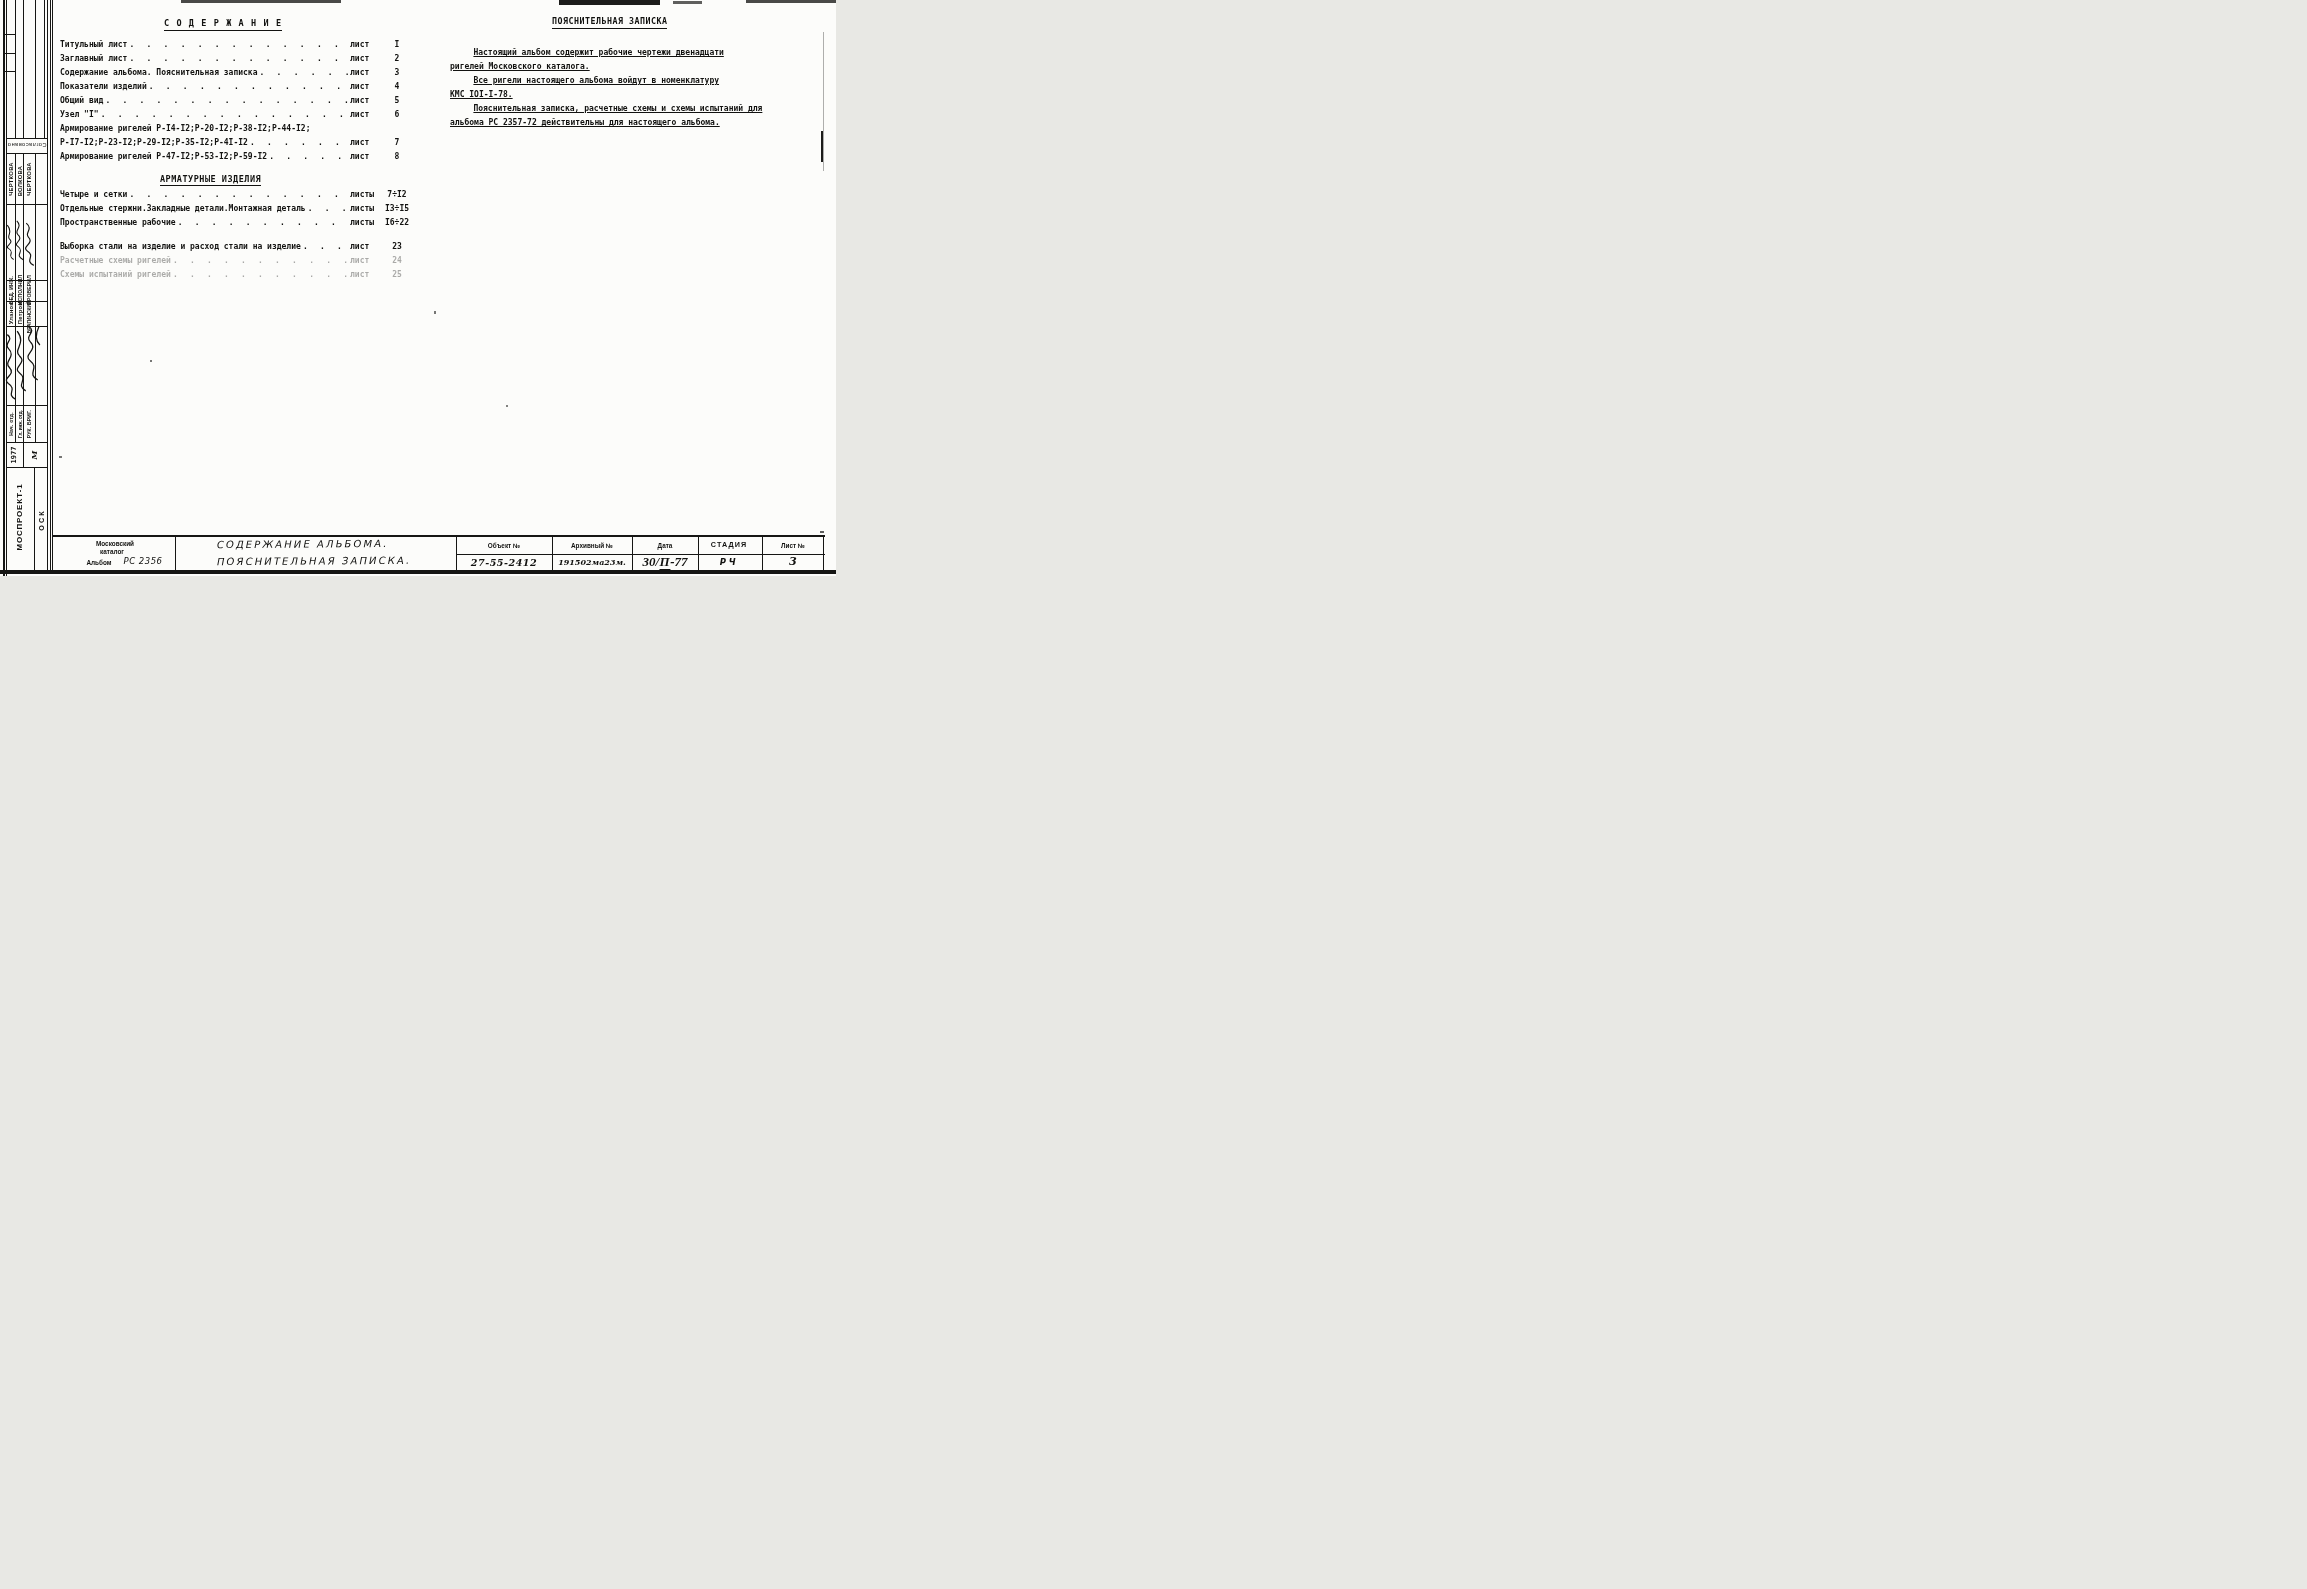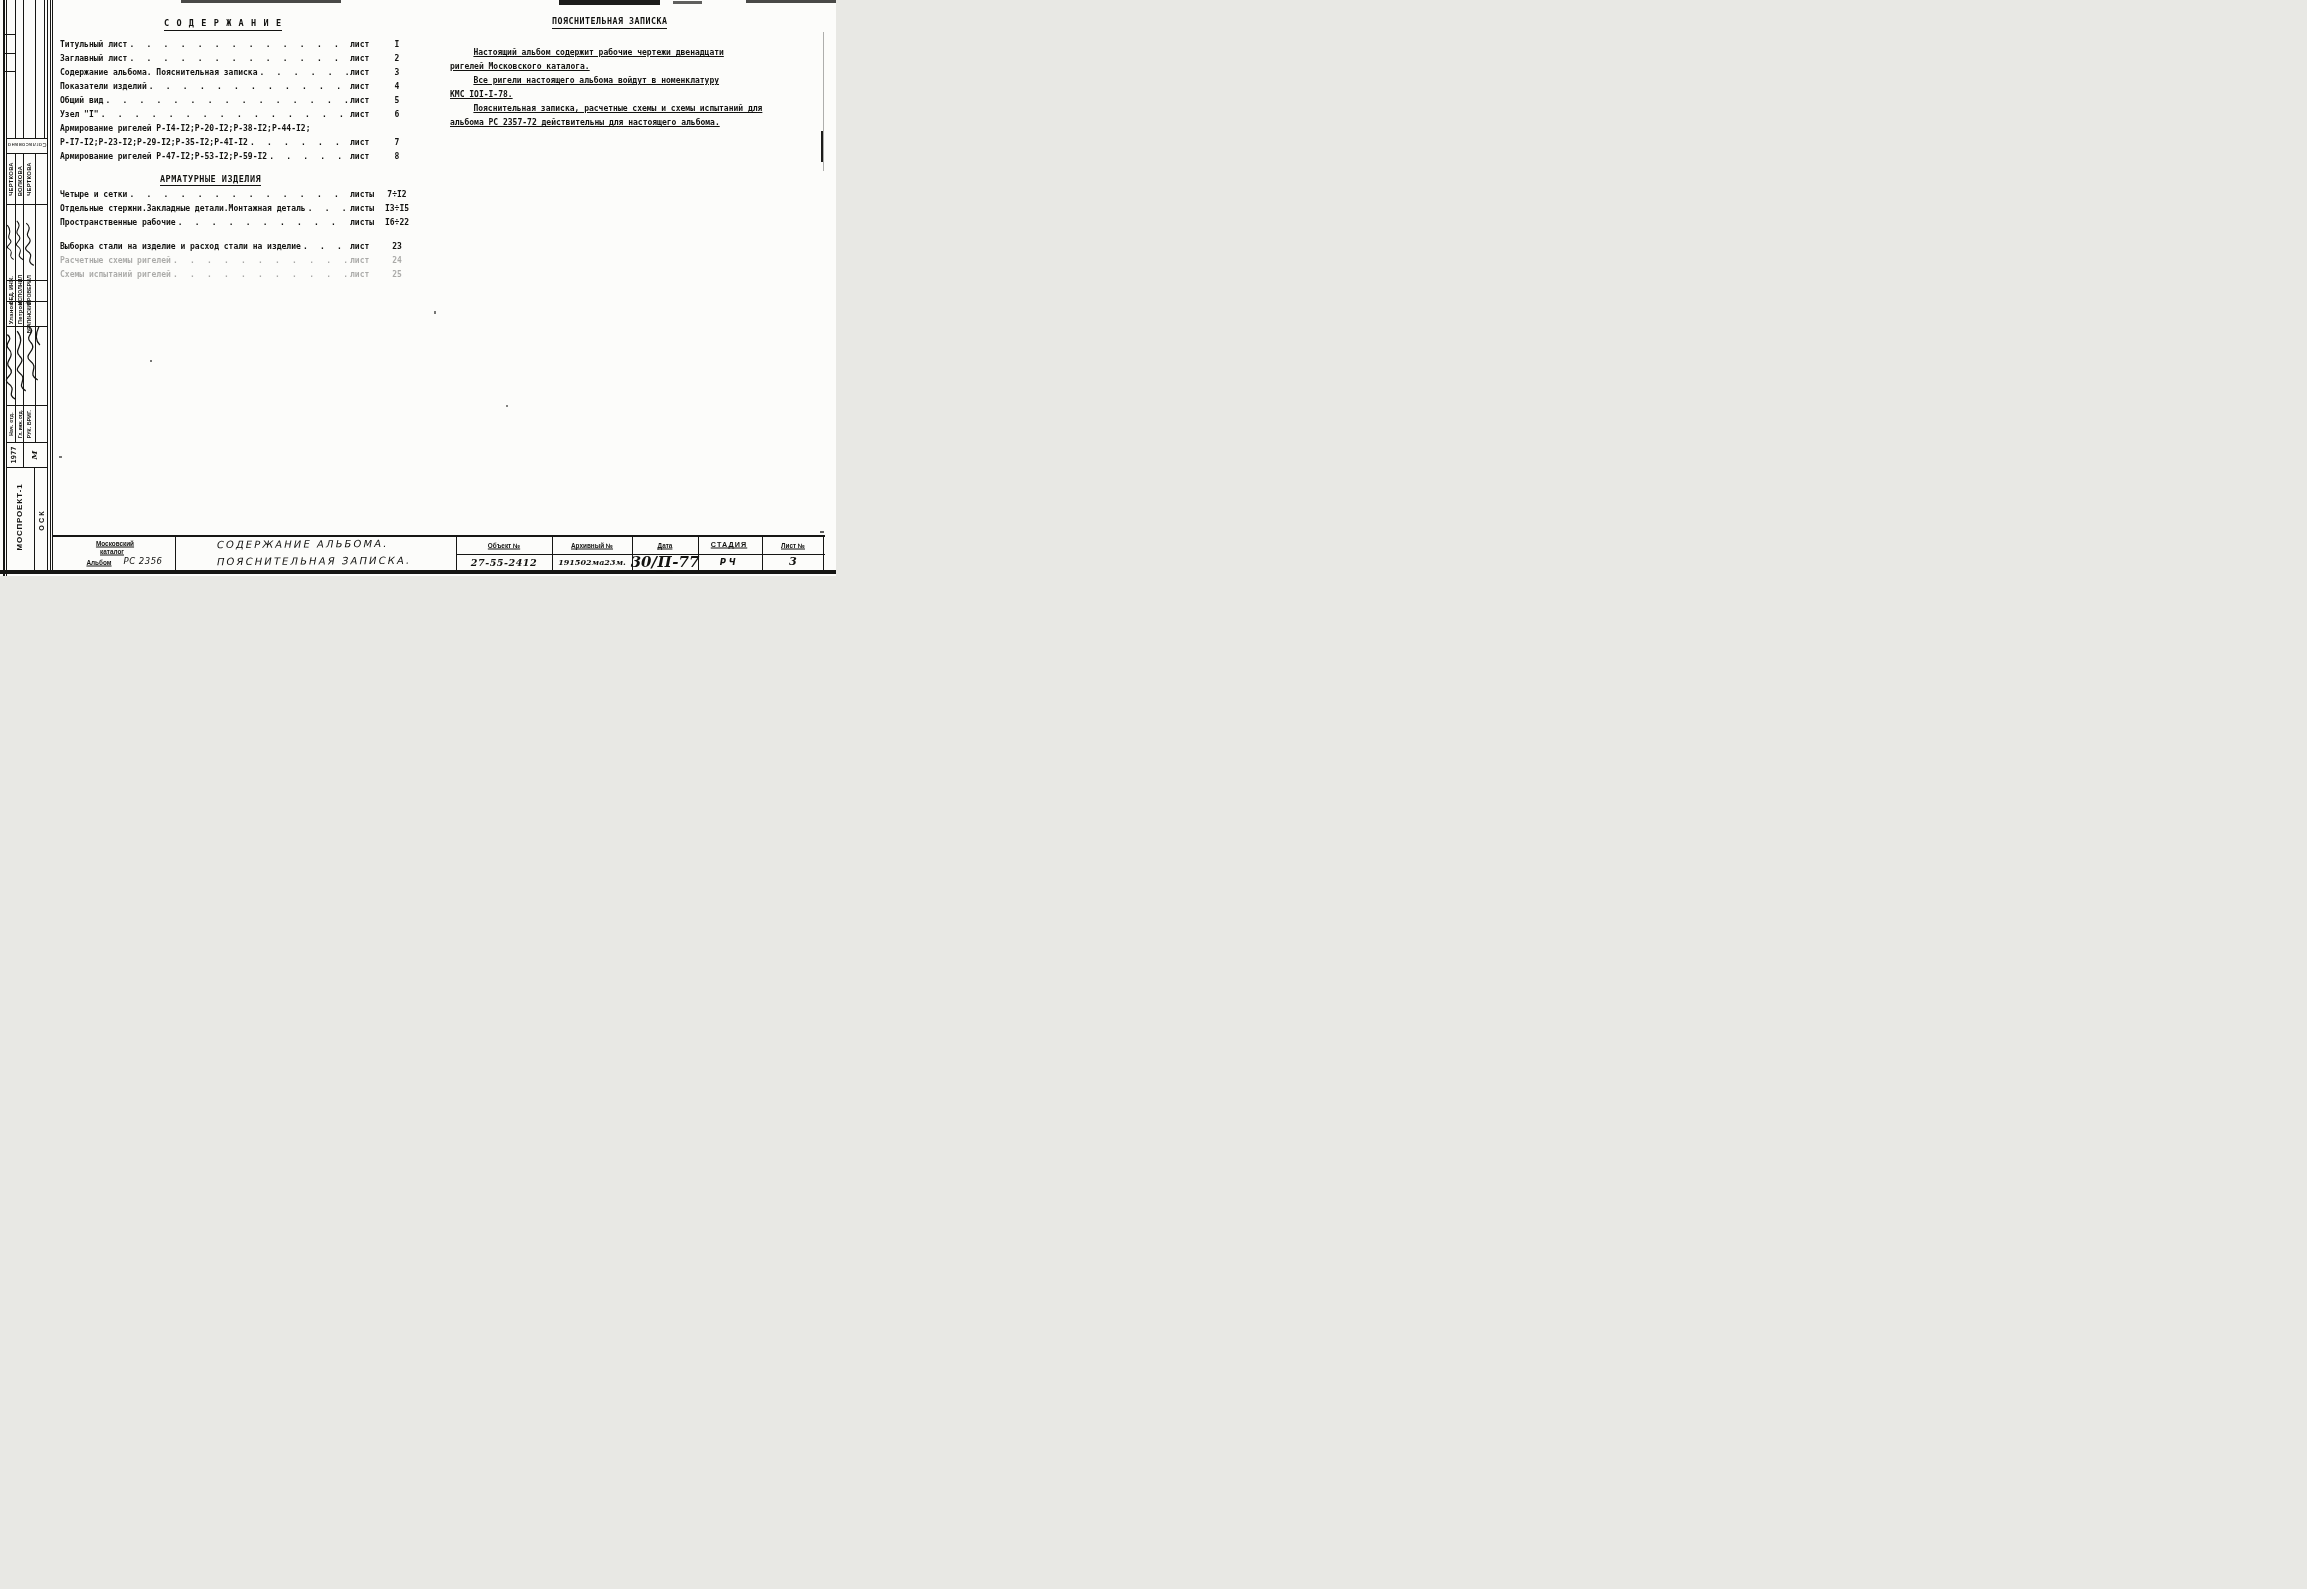--- a/index.html
+++ b/index.html
@@ -30,21 +30,21 @@
   .toc-num{flex:none;width:34px;text-align:center;}
   .toc-head{font:700 8.5px "DejaVu Sans Mono",monospace;letter-spacing:1.1px;
             border-bottom:1.6px solid #121210;padding-bottom:1.6px;}
   .faded{opacity:.35;filter:blur(0.3px);}
   
   .note{position:absolute;left:450px;top:46px;width:376px;font:700 8px "DejaVu Sans Mono",monospace;line-height:14px;text-decoration:underline;}
   .note p{margin:0;text-indent:23.4px;white-space:pre-line;}
   .note-title{position:absolute;left:552px;top:16px;font:700 8.3px "DejaVu Sans Mono",monospace;
               letter-spacing:0.5px;border-bottom:1.6px solid #121210;padding-bottom:1.6px;}
   
-  .tb-head{position:absolute;font:700 6.4px "Liberation Sans",sans-serif;transform:translate(-50%,-50%);white-space:nowrap;text-decoration:underline;}
+  .tb-head{position:absolute;font:700 6.4px "Liberation Sans",sans-serif;transform:translate(-50%,-50%);white-space:nowrap;}
   .tb-val{position:absolute;transform:translate(-50%,-50%);white-space:nowrap;}
   .roman{border-bottom:1.1px solid #121210;padding:0 0.5px;}
   .sig{position:absolute;transform:translate(-50%,-50%) rotate(-90deg);}
   .sig svg{display:block;}
 </style>
 </head>
 <body>
 
 <div class="page">
 
@@ -258,21 +258,21 @@
   <div class="tb-val hand-sans" style="left:314px;top:553px;font-size:10px;letter-spacing:2.1px;line-height:16.5px;white-space:pre-line;text-align:left;transform:translate(-50%,-50%) rotate(-.4deg);">СОДЕРЖАНИЕ  АЛЬБОМА.
 ПОЯСНИТЕЛЬНАЯ  ЗАПИСКА.</div>
 
   <div class="tb-head" style="left:504px;top:545px;">Объект №</div>
   <div class="tb-val hand" style="left:504px;top:562px;font-size:9.6px;letter-spacing:0.5px;">27-55-2412</div>
 
   <div class="tb-head" style="left:592px;top:545px;">Архивный №</div>
   <div class="tb-val hand" style="left:592px;top:562px;font-size:8px;">191502ма23м.</div>
 
   <div class="tb-head" style="left:665px;top:545px;">Дата</div>
-  <div class="tb-val hand" style="left:665px;top:562px;font-size:15px;"><span>30/</span><span class="roman">П</span><span>-77</span></div>
+  <div class="tb-val hand" style="left:665px;top:562px;font-size:13px;font-family:Liberation Serif, serif;"><span>30/</span><span class="roman">П</span><span>-77</span></div>
 
   <div class="tb-head hand-sans" style="left:729px;top:544px;font-size:7.2px;letter-spacing:1.1px;font-weight:700;">СТАДИЯ</div>
   <div class="tb-val hand-sans" style="left:729px;top:562px;font-size:8.5px;letter-spacing:2.7px;font-weight:700;">РЧ</div>
 
   <div class="tb-head" style="left:793px;top:545px;">Лист №</div>
   <div class="tb-val hand" style="left:793px;top:561px;font-size:11.2px;">3</div>
 
   <div class="smudge" style="left:181px;top:0;width:160px;height:2.7px;opacity:.8;"></div>
   <div class="smudge" style="left:559px;top:0;width:101px;height:4.8px;"></div>
   <div class="smudge" style="left:673px;top:1.1px;width:29px;height:2.7px;opacity:.7;"></div>

